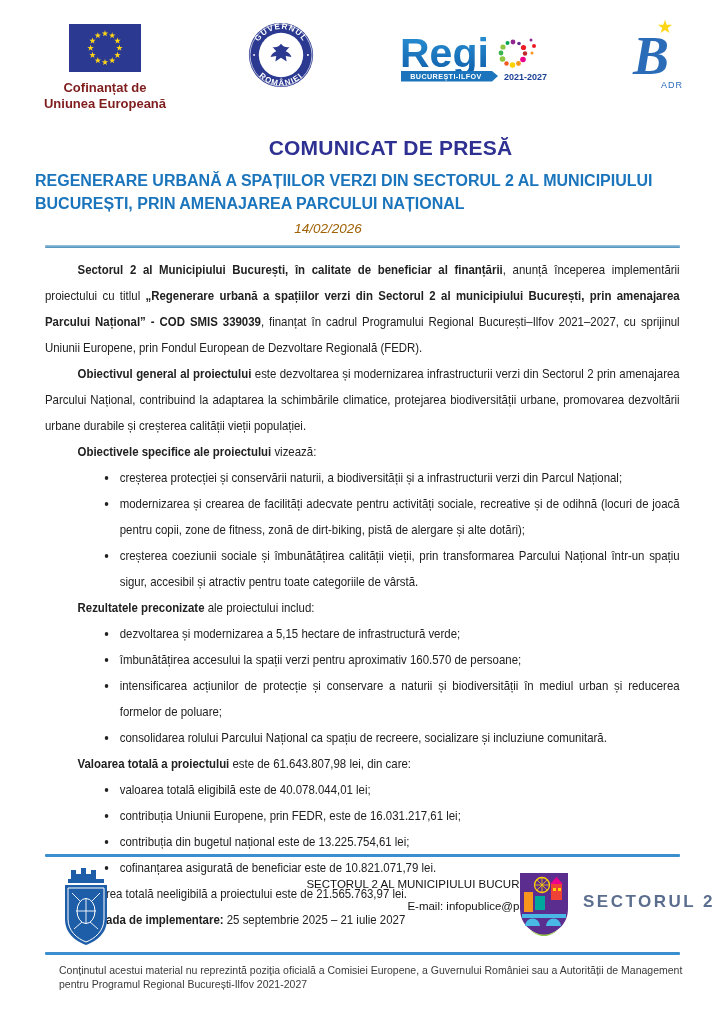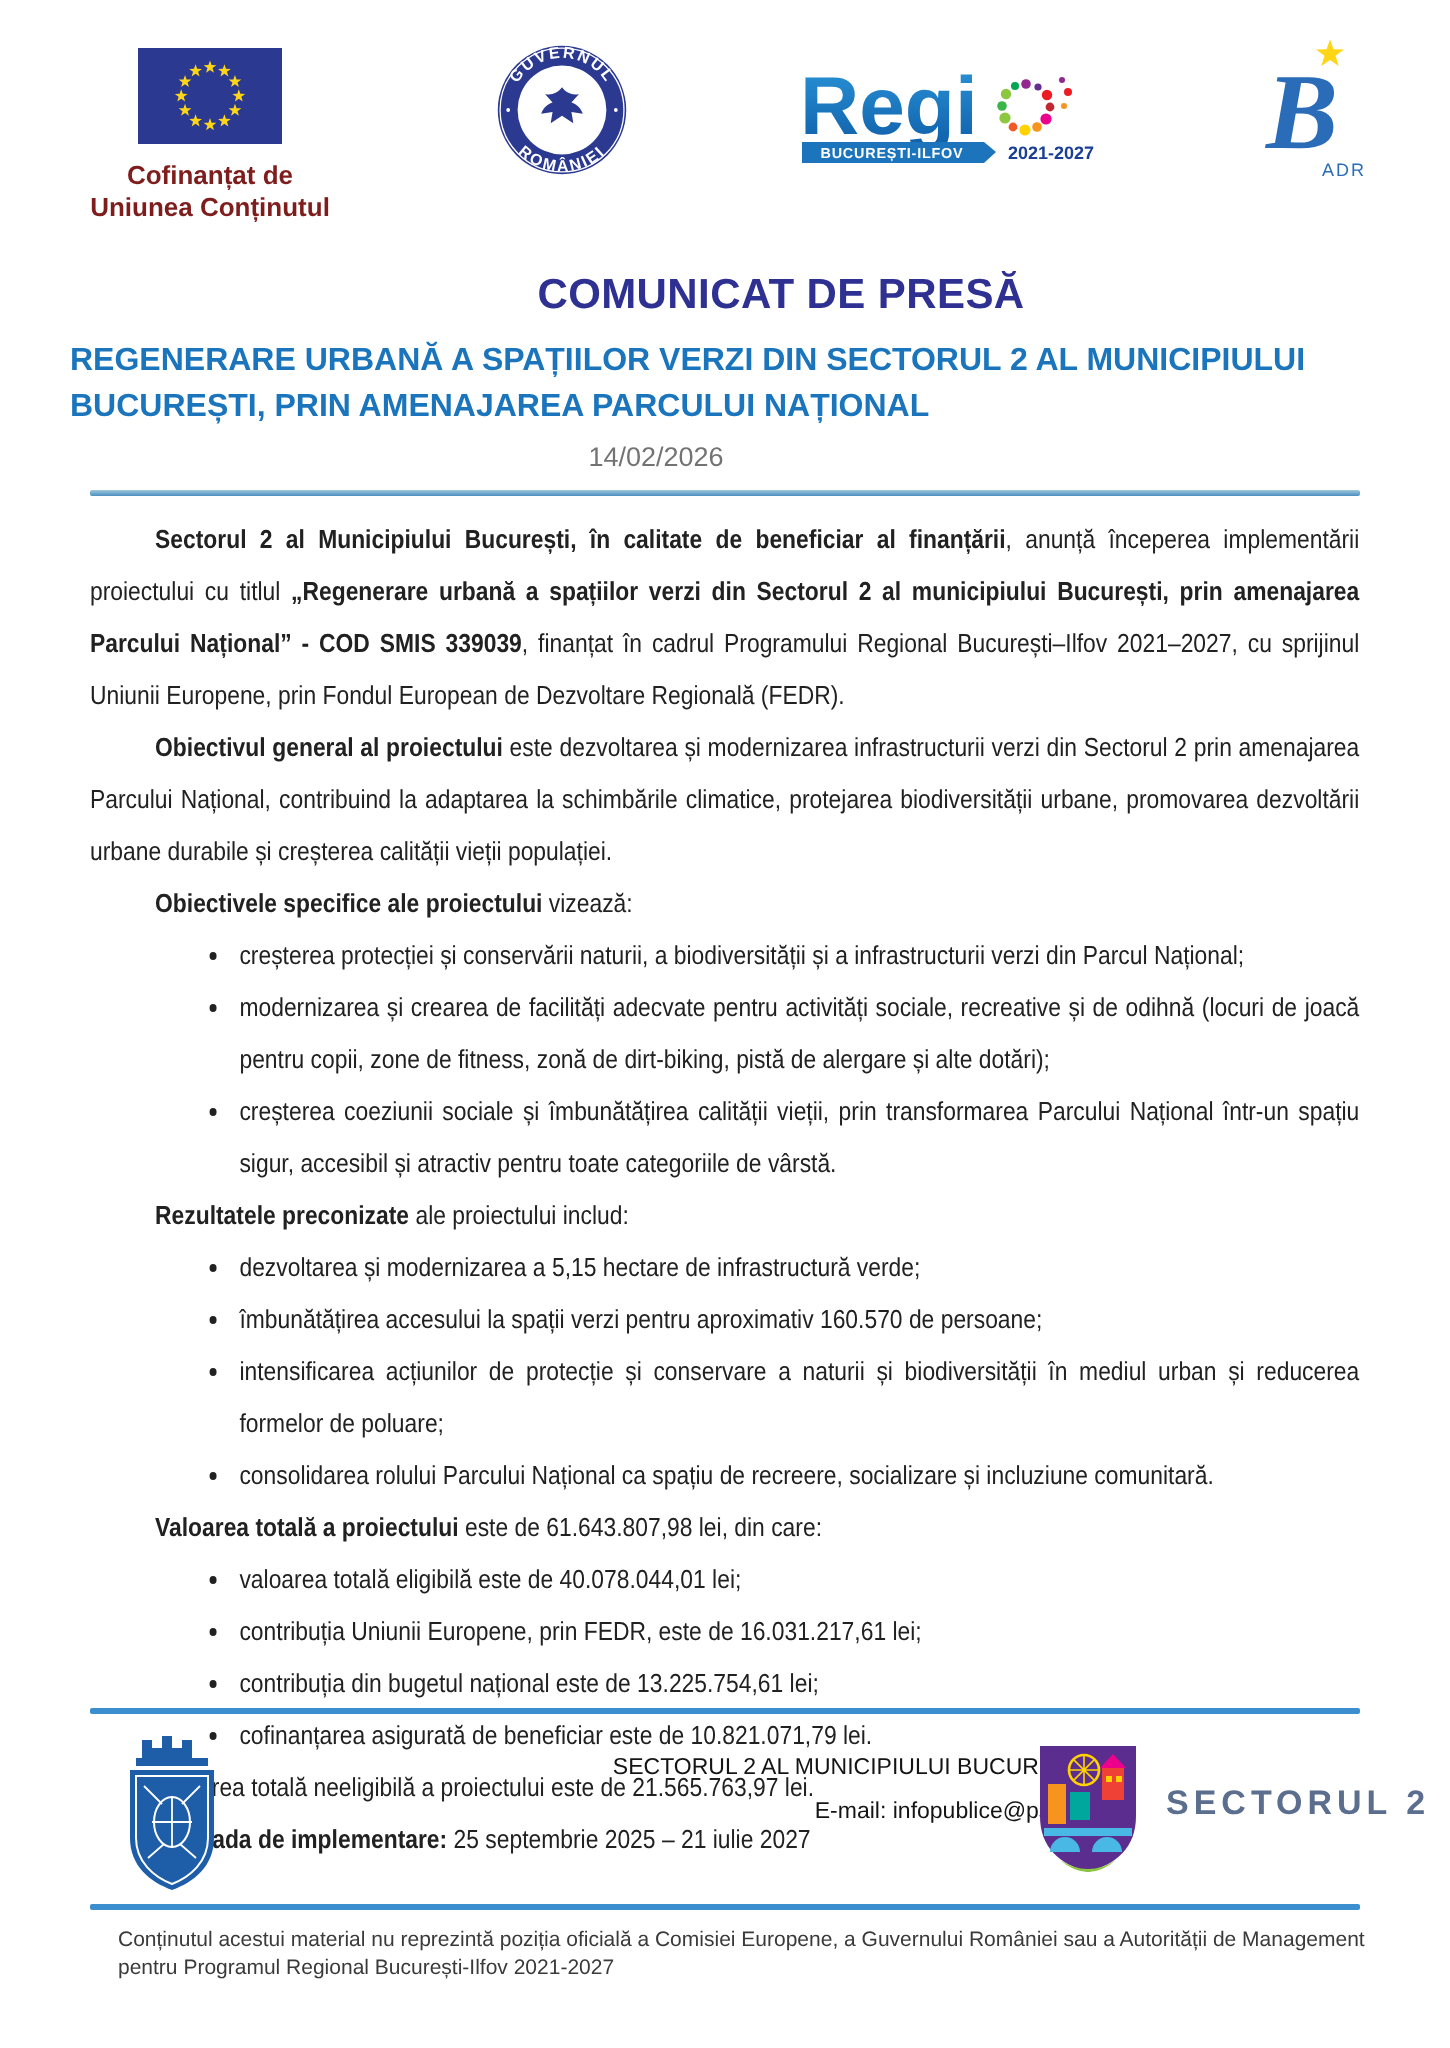--- a/index.html
+++ b/index.html
@@ -17,21 +17,21 @@
   .eu-caption { margin-top:8px; font-size:13px; line-height:16px; font-weight:bold; color:#7f1d1d; }
   .gov-seal { position:absolute; left:247px; top:21px; }
   .regio-logo { position:absolute; left:400px; top:26px; }
   .adr-logo { position:absolute; left:627px; top:18px; }
 
   
   .title { position:absolute; top:136px; left:0; width:725px; text-align:center;
            font-size:21px; font-weight:bold; color:#2E3192; letter-spacing:.2px;margin-left:28px; }
   .subtitle { position:absolute; top:169px; left:35px; width:655px; text-align:left;
               font-size:16px; line-height:23px; font-weight:bold; color:#1B75BC; }
-  .date { position:absolute; top:221px; left:0; width:656px; text-align:center; font-size:13.5px; color:#737373; }
+  .date { position:absolute; top:221px; left:0; width:656px; text-align:center; font-size:13.5px; color:#a16207;font-style:italic; }
 
   .rule { position:absolute; left:45px; width:635px; height:3px; border-radius:1px; }
   .rule-top       { top:245px; background:linear-gradient(#9fc8de,#4a8fbe); }
   .rule-foot-top  { top:854px; background:#3B8FCE; height:2.5px; }
   .rule-foot-bot  { top:952px; background:#3B8FCE; height:2.5px; }
 
   
   .body-text {
     position:absolute; top:257px; left:45px; width:722px;
     transform:scaleX(0.879); transform-origin:0 0;
@@ -77,21 +77,21 @@
         <use href="#eustar" transform="translate(45,38)"></use>
         <use href="#eustar" transform="translate(37.5,40)"></use>
         <use href="#eustar" transform="translate(30,38)"></use>
         <use href="#eustar" transform="translate(24.5,32.5)"></use>
         <use href="#eustar" transform="translate(22.5,25)"></use>
         <use href="#eustar" transform="translate(24.5,17.5)"></use>
         <use href="#eustar" transform="translate(30,12)"></use>
       </svg>
       <div class="eu-caption">
         <div>Cofinanțat de</div>
-        <div>Uniunea Conținutul</div>
+        <div>Uniunea Europeană</div>
       </div>
     </div>
 
     <svg class="gov-seal" width="68" height="68" viewBox="0 0 72 72">
       <circle cx="36" cy="36" r="34" fill="#2B3990"></circle>
       <circle cx="36" cy="36" r="23.5" fill="#ffffff"></circle>
       <circle cx="36" cy="36" r="32.8" fill="none" stroke="#ffffff" stroke-width="0.7"></circle>
       <defs>
         <path id="arcT" d="M 8.5,36 A 27.5,27.5 0 0 1 63.5,36" fill="none"></path>
         <path id="arcB" d="M 3.5,36 A 32.5,32.5 0 0 0 68.5,36" fill="none"></path>

